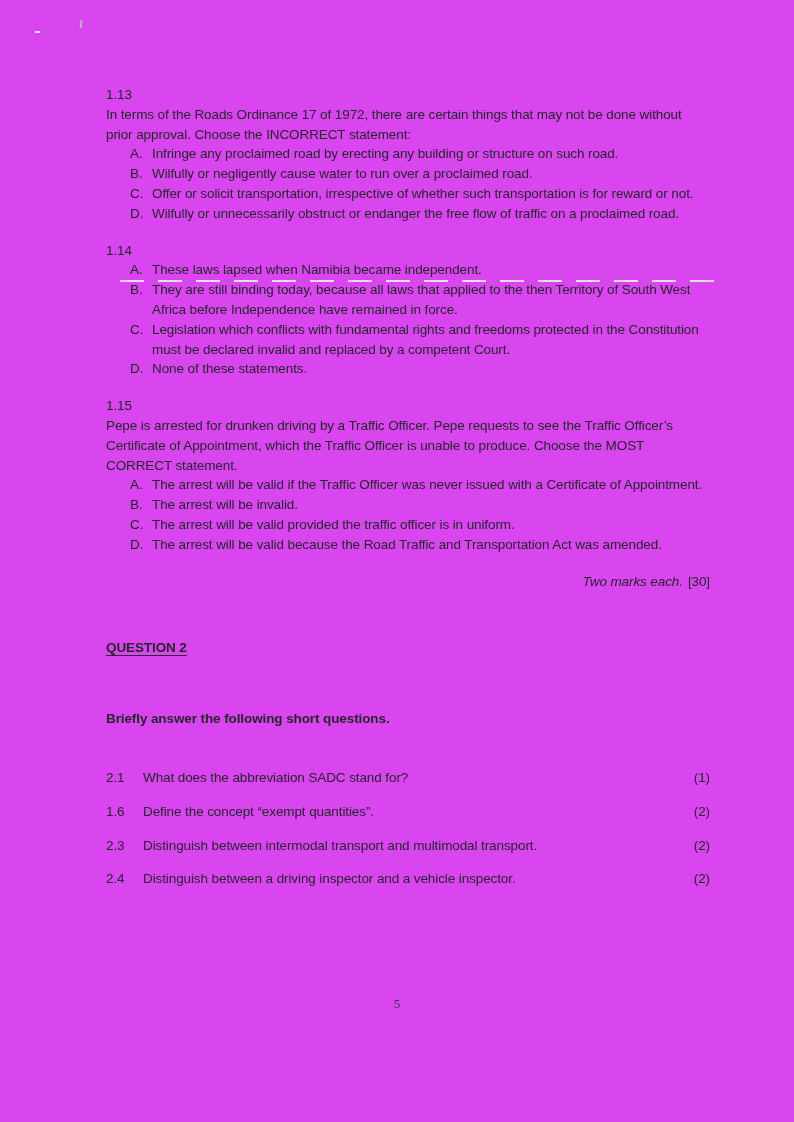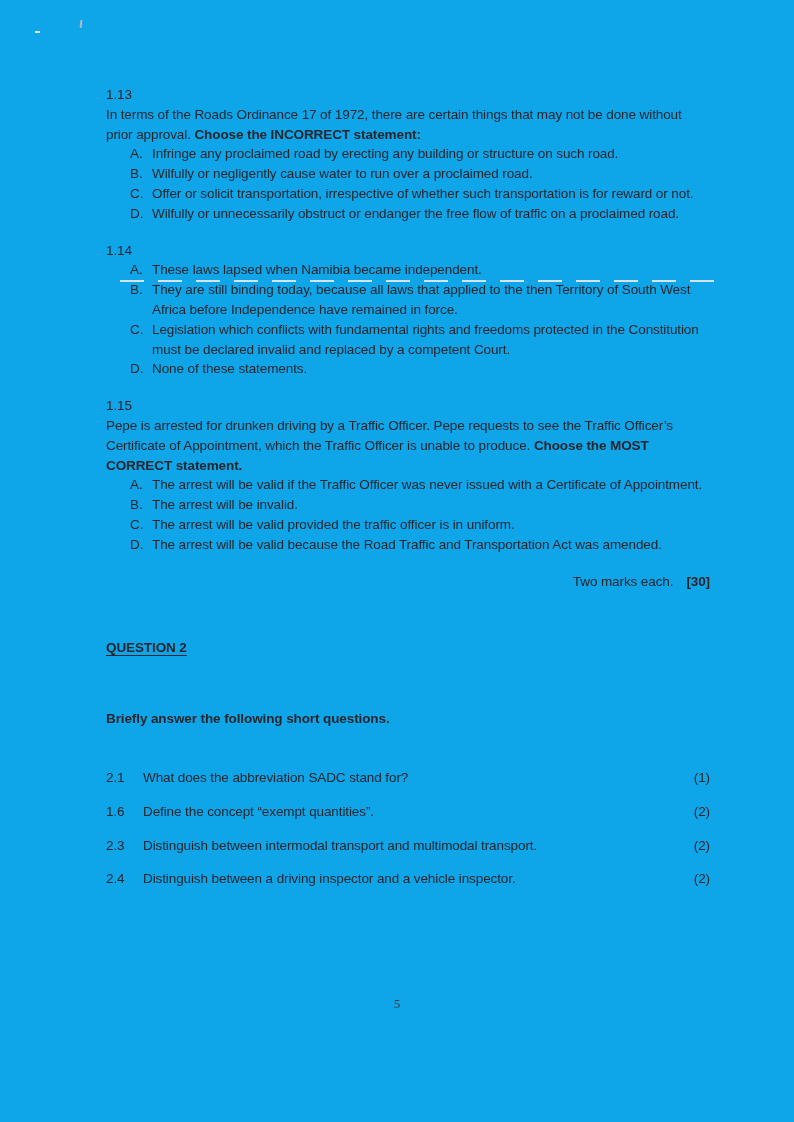--- a/index.html
+++ b/index.html
@@ -1,37 +1,37 @@
 <!DOCTYPE html>
 <html><head>
 <meta charset="utf-8">
 <style>
   * { margin: 0; padding: 0; box-sizing: border-box; }
   html, body { background: #ffffff; }
   .page {
     position: relative;
     width: 794px;
     height: 1122px;
-    background: #0ea5e9;
+    background: #d946ef;
     font-family: "Liberation Sans", sans-serif;
     color: #26262e;
     overflow: hidden;
   }
   .content {
     position: absolute;
     left: 106px;
     top: 85px;
     width: 604px;
     font-size: 13.5px;
     line-height: 19.8px;
     letter-spacing: -0.1px;
   }
   .mcq { margin-bottom: 17px; }
   .q-num { }
-  .q-intro strong { font-weight: bold; margin-top: 20px; }
+  .q-intro strong { font-weight: normal; margin-top: 20px; }
   .option {
     display: flex;
     padding-left: 24px;
   }
   .opt-letter { width: 22px; flex: none; }
   .opt-text { flex: 1; }
   .smudge-line {
     position: absolute;
     left: 120px;
     top: 280px;
@@ -52,22 +52,22 @@
   .speck-b {
     position: absolute;
     left: 35px; top: 31px;
     width: 5px; height: 2px;
     background: #e3e3e5;
   }
   .marks-note {
     text-align: right;
     margin-top: 1px;
   }
-  .marks-note .note-italic { }
-  .marks-note .note-total { font-weight: bold; margin-left: 13px; }
+  .marks-note .note-italic { font-style: italic; }
+  .marks-note .note-total { font-weight: normal; margin-left: 5px; }
   .q2-heading {
     margin-top: 47px;
     font-weight: bold;
     text-decoration: underline;
     text-underline-offset: 3px;
   }
   .q2-instruction {
     margin-top: 51px;
     font-weight: bold;
   }

